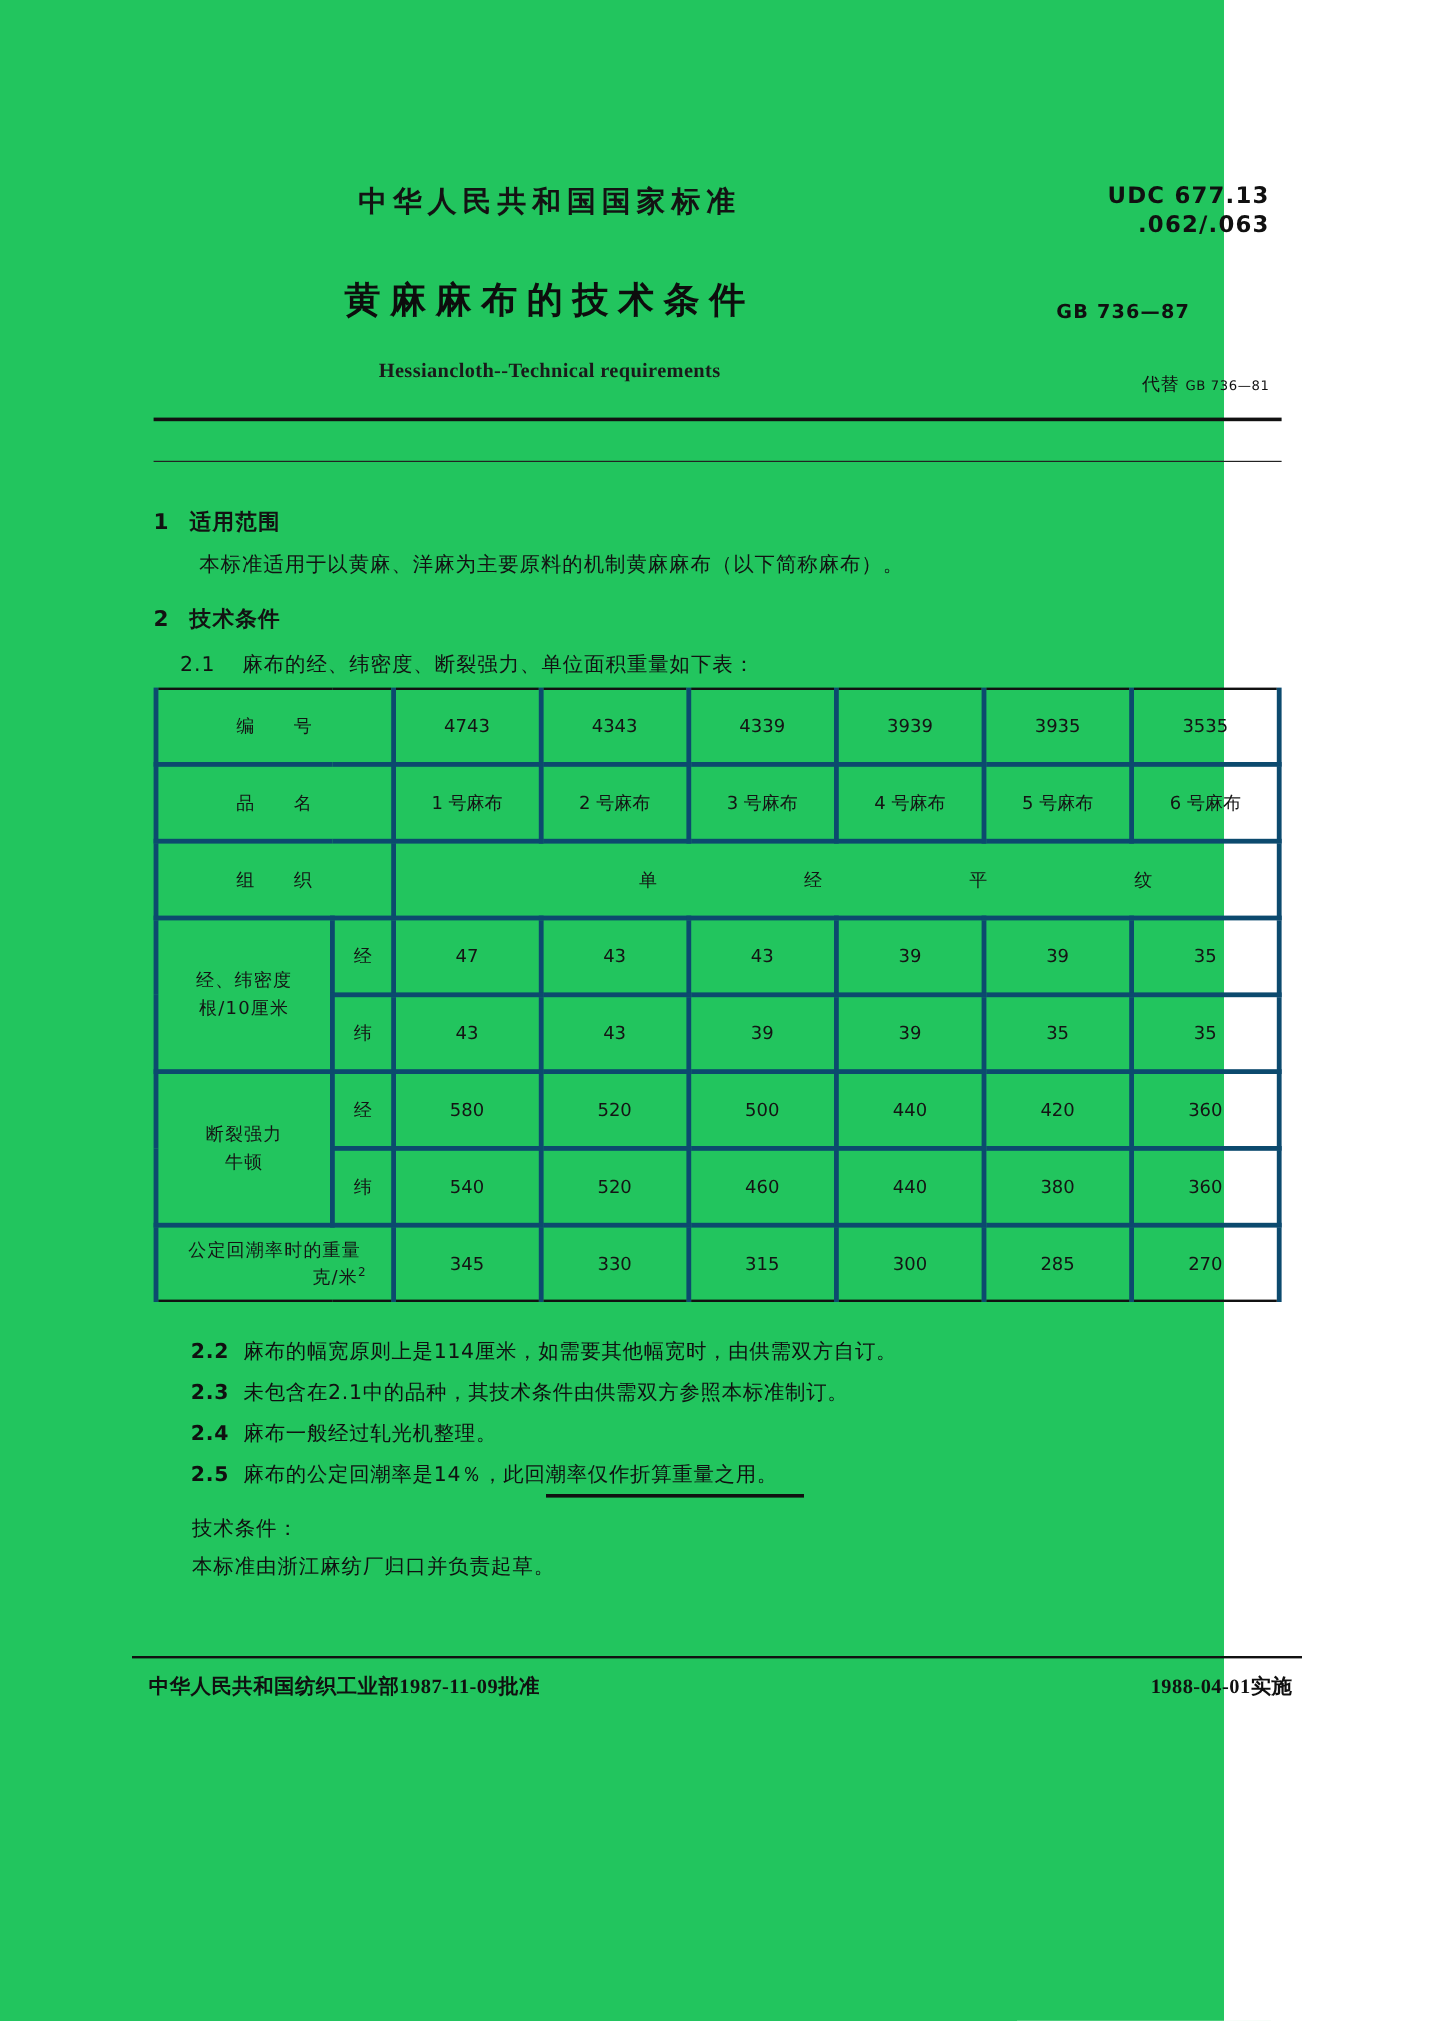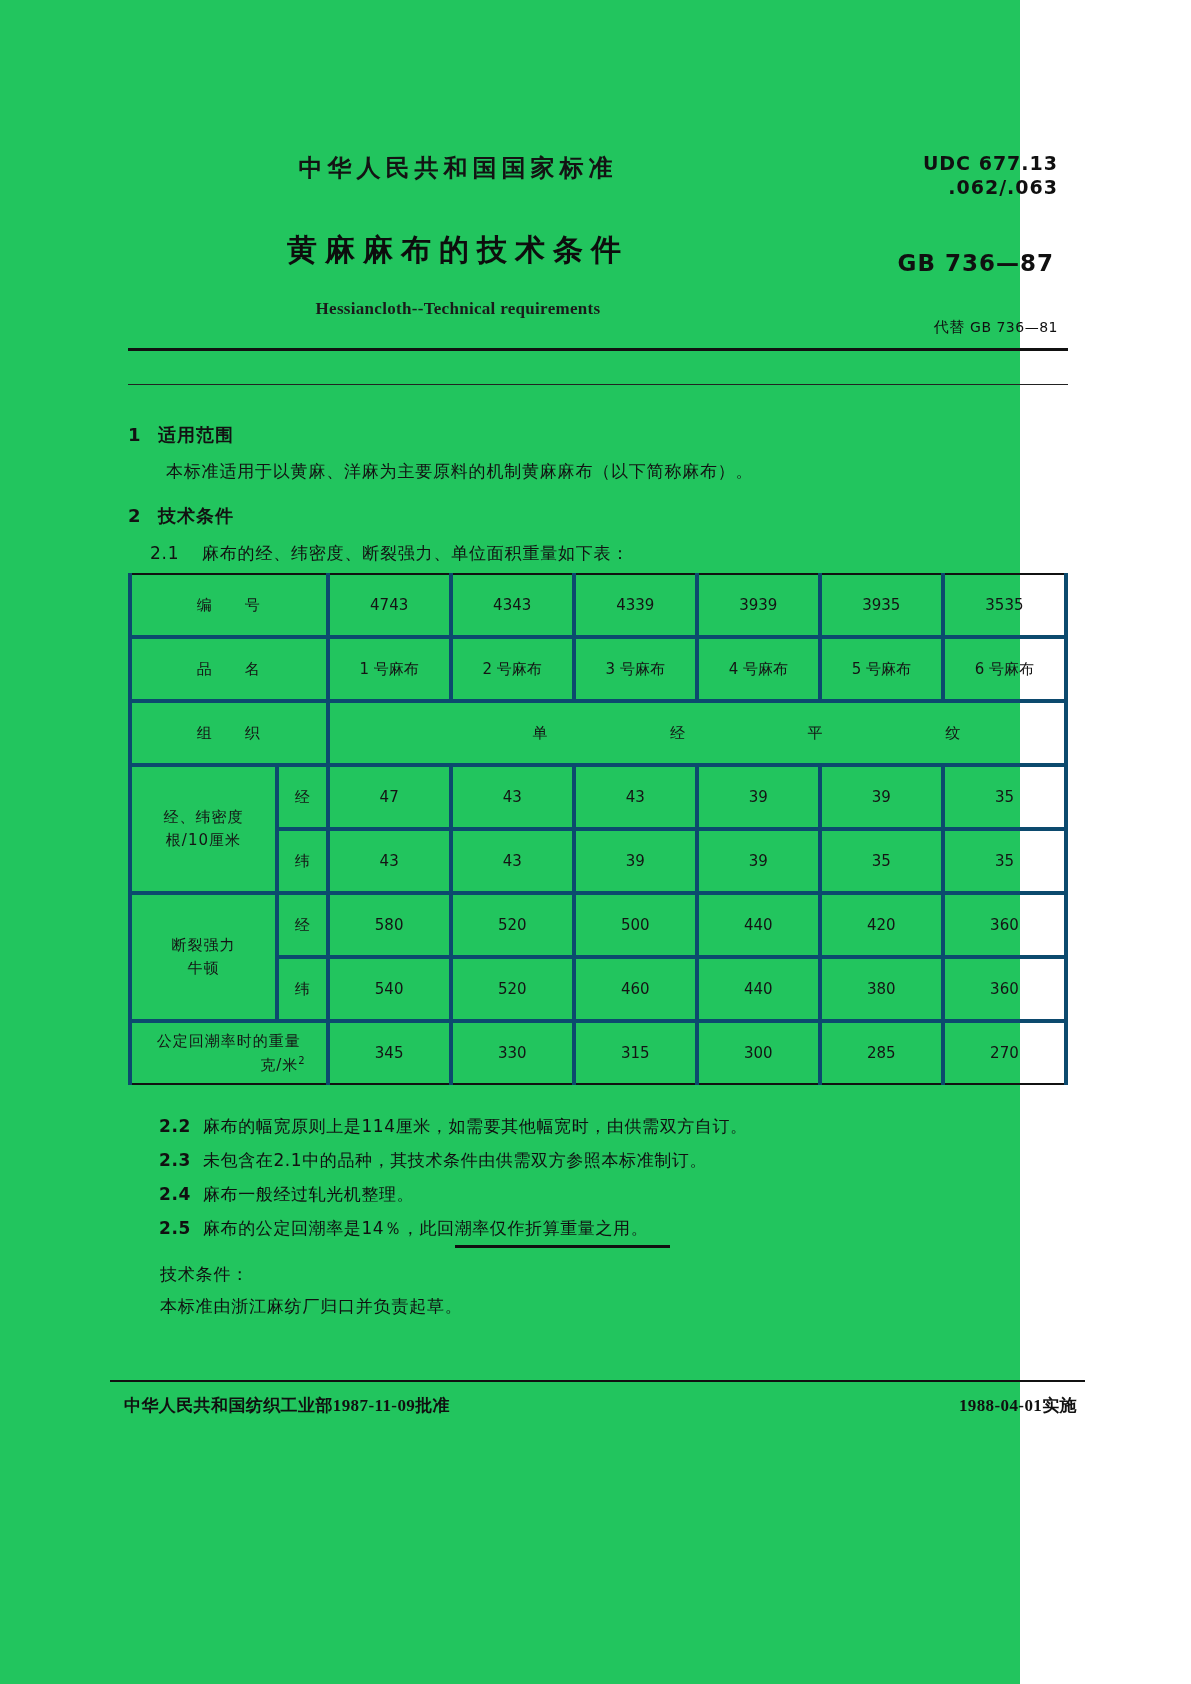--- a/index.html
+++ b/index.html
@@ -80,36 +80,36 @@
   }
   .udc-line2 {
     font-size: 19px;
     font-weight: bold;
     letter-spacing: 1px;
     margin-top: 2px;
     text-align: right;
     padding-right: 10px;
   }
   .gb-no {
-    font-size: 23px;
+    font-size: 16px;
     font-weight: bold;
     letter-spacing: 1px;
     margin-top: 52px;
-    text-align: right;
+    text-align: center;
     padding-right: 14px;
   }
   .replaces {
     font-size: 15px;
     margin-top: 42px;
     text-align: right;
     padding-right: 10px;
     letter-spacing: 0.5px;
   }
   .replaces .small {
-    font-size: 14px;
+    font-size: 11px;
   }
 
   
   .rule-top {
     position: absolute;
     left: 128px;
     top: 348px;
     width: 940px;
     border-top: 3px solid #111;
   }

